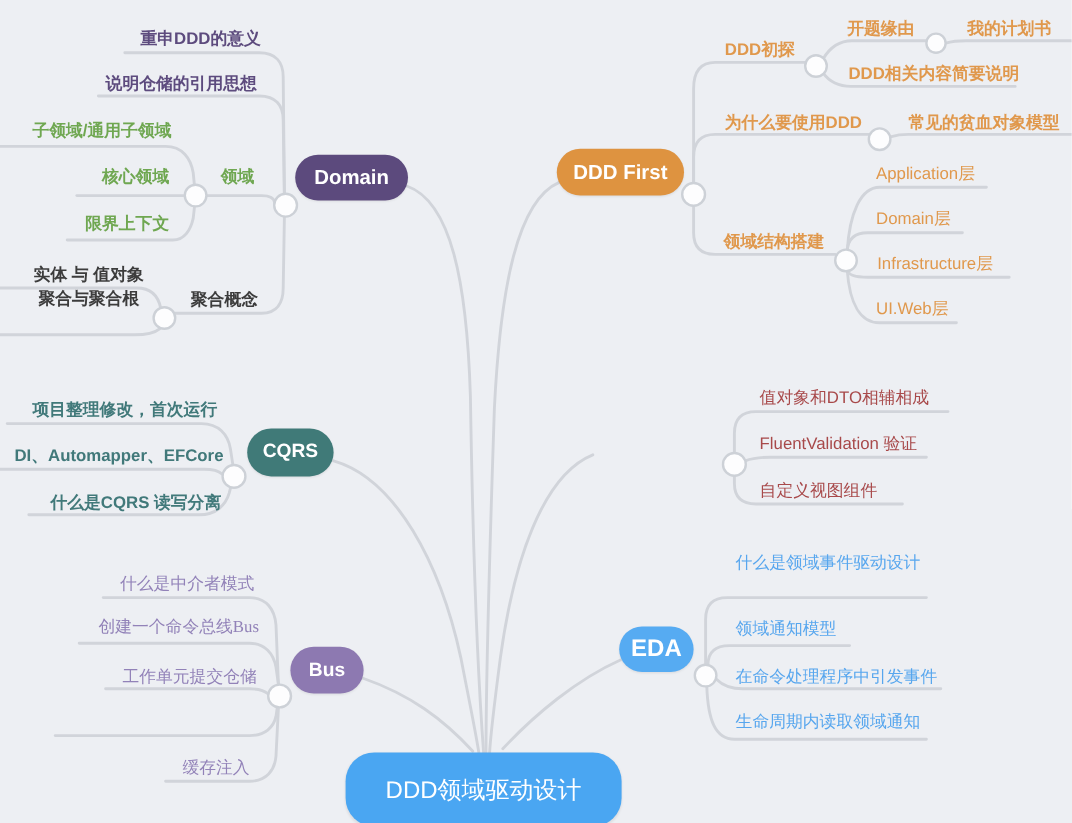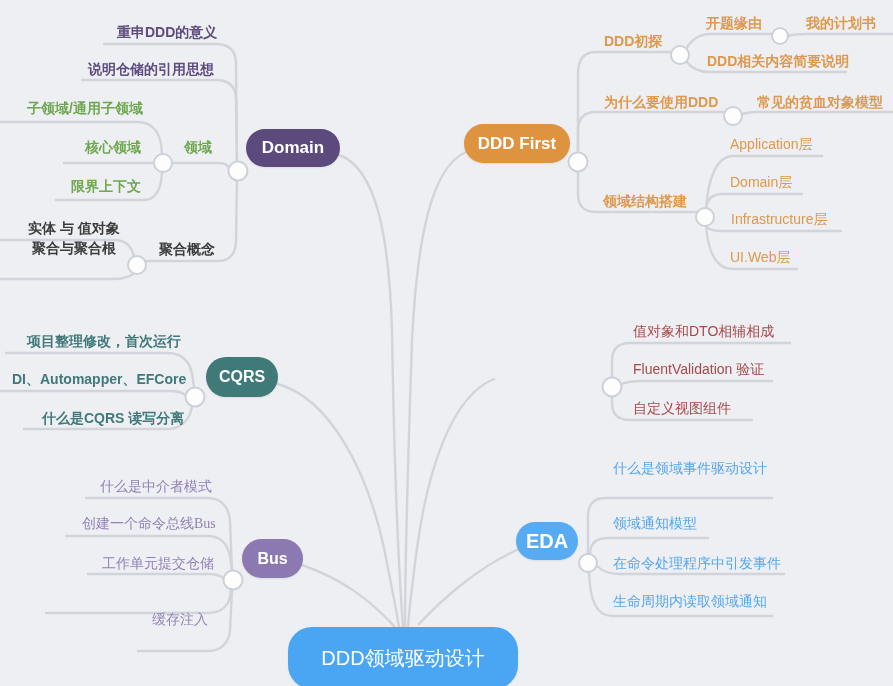--- a/index.html
+++ b/index.html
@@ -154,21 +154,21 @@
   <div class="label b t-teal" style="left:12px;top:371px;">DI、Automapper、EFCore</div>
   <div class="label b t-teal" style="left:42px;top:410px;">什么是CQRS 读写分离</div>
 
   <div class="label t-red" style="left:633px;top:323px;">值对象和DTO相辅相成</div>
   <div class="label t-red" style="left:633px;top:361px;">FluentValidation 验证</div>
   <div class="label t-red" style="left:633px;top:400px;">自定义视图组件</div>
 
   <div class="label t-lilac" style="left:100px;top:478px;">什么是中介者模式</div>
   <div class="label t-lilac" style="left:82px;top:516px;font-family:Liberation Serif, serif;">创建一个命令总线Bus</div>
   <div class="label t-lilac" style="left:102px;top:555px;">工作单元提交仓储</div>
-  <div class="label t-lilac" style="left:152px;top:611px;">缓存注入</div>
+  <div class="label t-lilac" style="left:152px;top:631px;">缓存注入</div>
 
   <div class="label t-blue" style="left:613px;top:460px;">什么是领域事件驱动设计</div>
   <div class="label t-blue" style="left:613px;top:515px;">领域通知模型</div>
   <div class="label t-blue" style="left:613px;top:555px;">在命令处理程序中引发事件</div>
   <div class="label t-blue" style="left:613px;top:593px;">生命周期内读取领域通知</div>
 
   <div class="pill pill-domain">Domain</div>
   <div class="pill pill-first">DDD First</div>
   <div class="pill pill-cqrs">CQRS</div>
   <div class="pill pill-bus">Bus</div>

